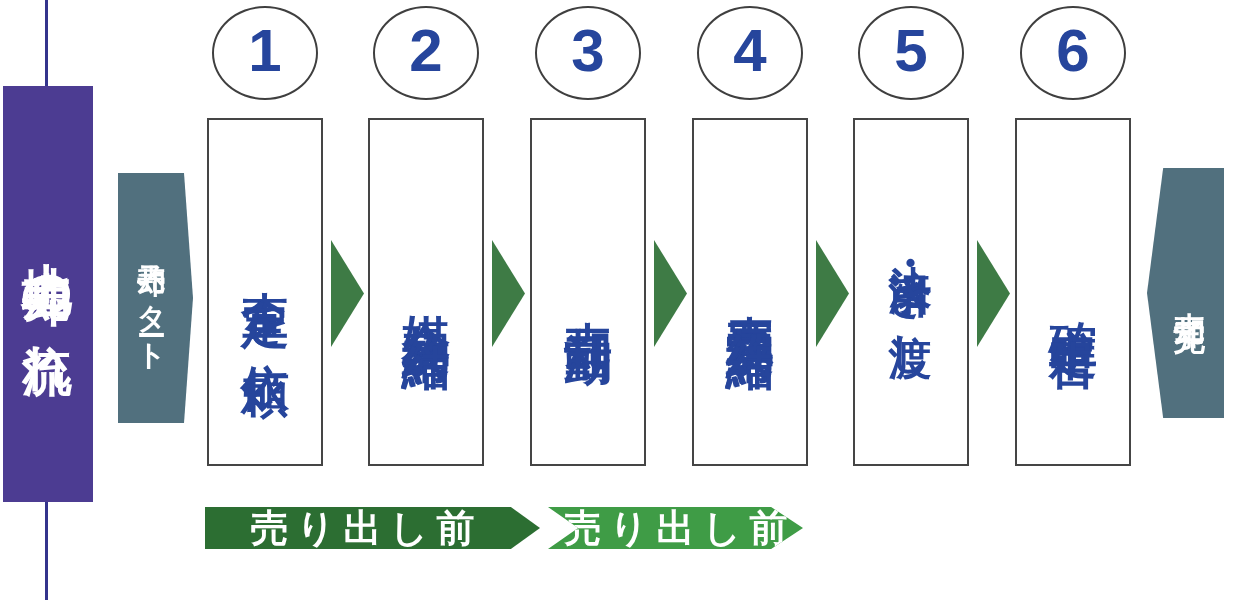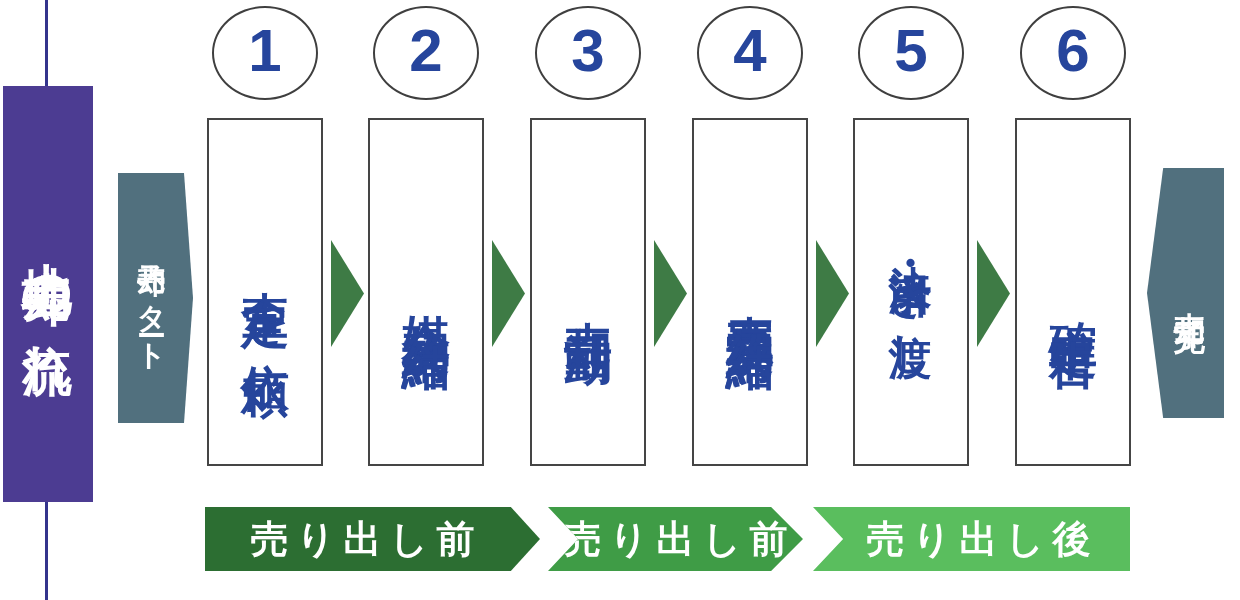--- a/index.html
+++ b/index.html
@@ -77,21 +77,21 @@
   
   .tri {
     position:absolute; top:240px; width:33px; height:107px;
     background:var(--connector-green);
     clip-path:polygon(0 0, 100% 50%, 0 100%);
   }
   .t1 { left:331px; } .t2 { left:492px; } .t3 { left:654px; }
   .t4 { left:816px; } .t5 { left:977px; }
   
   .phase {
-    position:absolute; top:507px; height:64px;
+    position:absolute; top:507px; height:42px;
     display:flex; align-items:center; justify-content:center;
     color:#fff; font-weight:bold; font-size:38px; letter-spacing:8px;
     text-indent:8px;
   }
   .p1 {
     left:205px; width:335px; background:var(--phase-before);
     clip-path:polygon(0 0, 91.3% 0, 100% 50%, 91.3% 100%, 0 100%);
     padding-right:20px;
   }
   .p2 {
@@ -182,17 +182,14 @@
   <div class="flow-banner end">
     <span class="vtext end-text">売却完了</span>
   </div>
 
   <div class="phase p1">
     <span>売り出し前</span>
   </div>
   <div class="phase p2">
     <span>売り出し前</span>
   </div>
-  <div class="phase p3">
-    <span>売り出し後</span>
-  </div>
 
 </div>
 
 </body></html>

